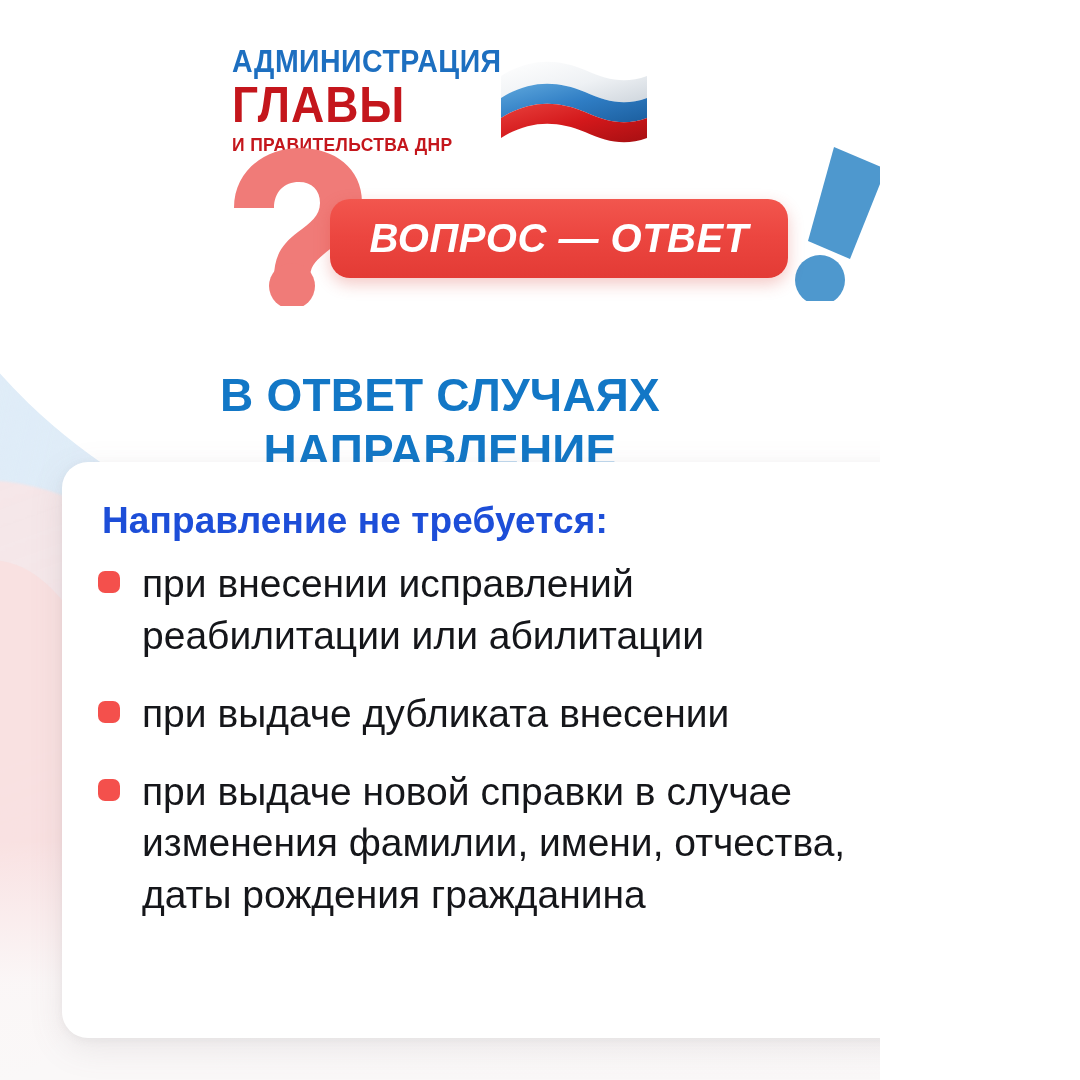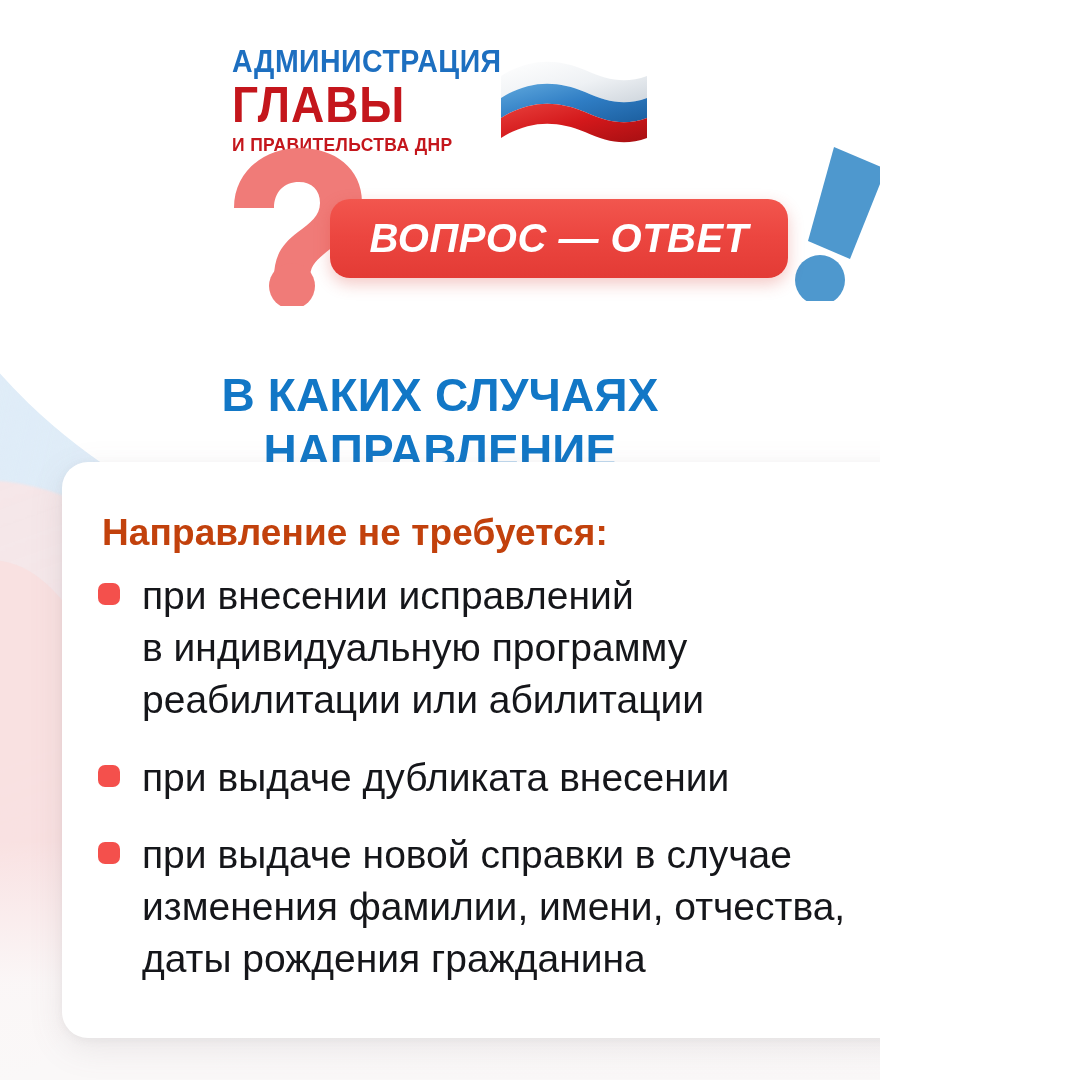--- a/index.html
+++ b/index.html
@@ -265,22 +265,22 @@
     box-shadow: 0 10px 34px rgba(120,110,115,0.13),
                 0 2px 8px rgba(120,110,115,0.07);
     z-index: 4;
     box-sizing: border-box;
     padding: 38px 46px 30px 36px;
   }
 
   .card-title {
     font-size: 37px;
     font-weight: 700;
-    color: #c2410c;
-    margin: 12px 0 16px 4px;
+    color: #1d4ed8;
+    margin: 0 0 16px 4px;
     letter-spacing: 0.1px;
   }
 
   .bullets {
     list-style: none;
     margin: 0;
     padding: 0;
   }
   .bullet-item {
     display: flex;
@@ -369,32 +369,31 @@
       <path d="M40,4 L92,26 L56,116 L14,98 Z" fill="#4e98ce"></path>
       <circle cx="26" cy="137" r="25" fill="#4e98ce"></circle>
     </svg>
   </div>
 
   <div class="banner">
     <span class="banner-text">ВОПРОС — ОТВЕТ</span>
   </div>
 
   <h1 class="heading">
-    <span class="heading-line">В КАКИХ СЛУЧАЯХ НАПРАВЛЕНИЕ</span>
+    <span class="heading-line">В ОТВЕТ СЛУЧАЯХ НАПРАВЛЕНИЕ</span>
   </h1>
 
   <div class="card">
     <div class="card-title">Направление не требуется:</div>
     <ul class="bullets">
 
       <li class="bullet-item">
         <span class="bullet-dot"></span>
         <div class="bullet-text">
           <span>при внесении исправлений</span>
-          <span>в индивидуальную программу</span>
           <span>реабилитации или абилитации</span>
         </div>
       </li>
 
       <li class="bullet-item">
         <span class="bullet-dot"></span>
         <div class="bullet-text">
           <span>при выдаче дубликата внесении</span>
         </div>
       </li>

